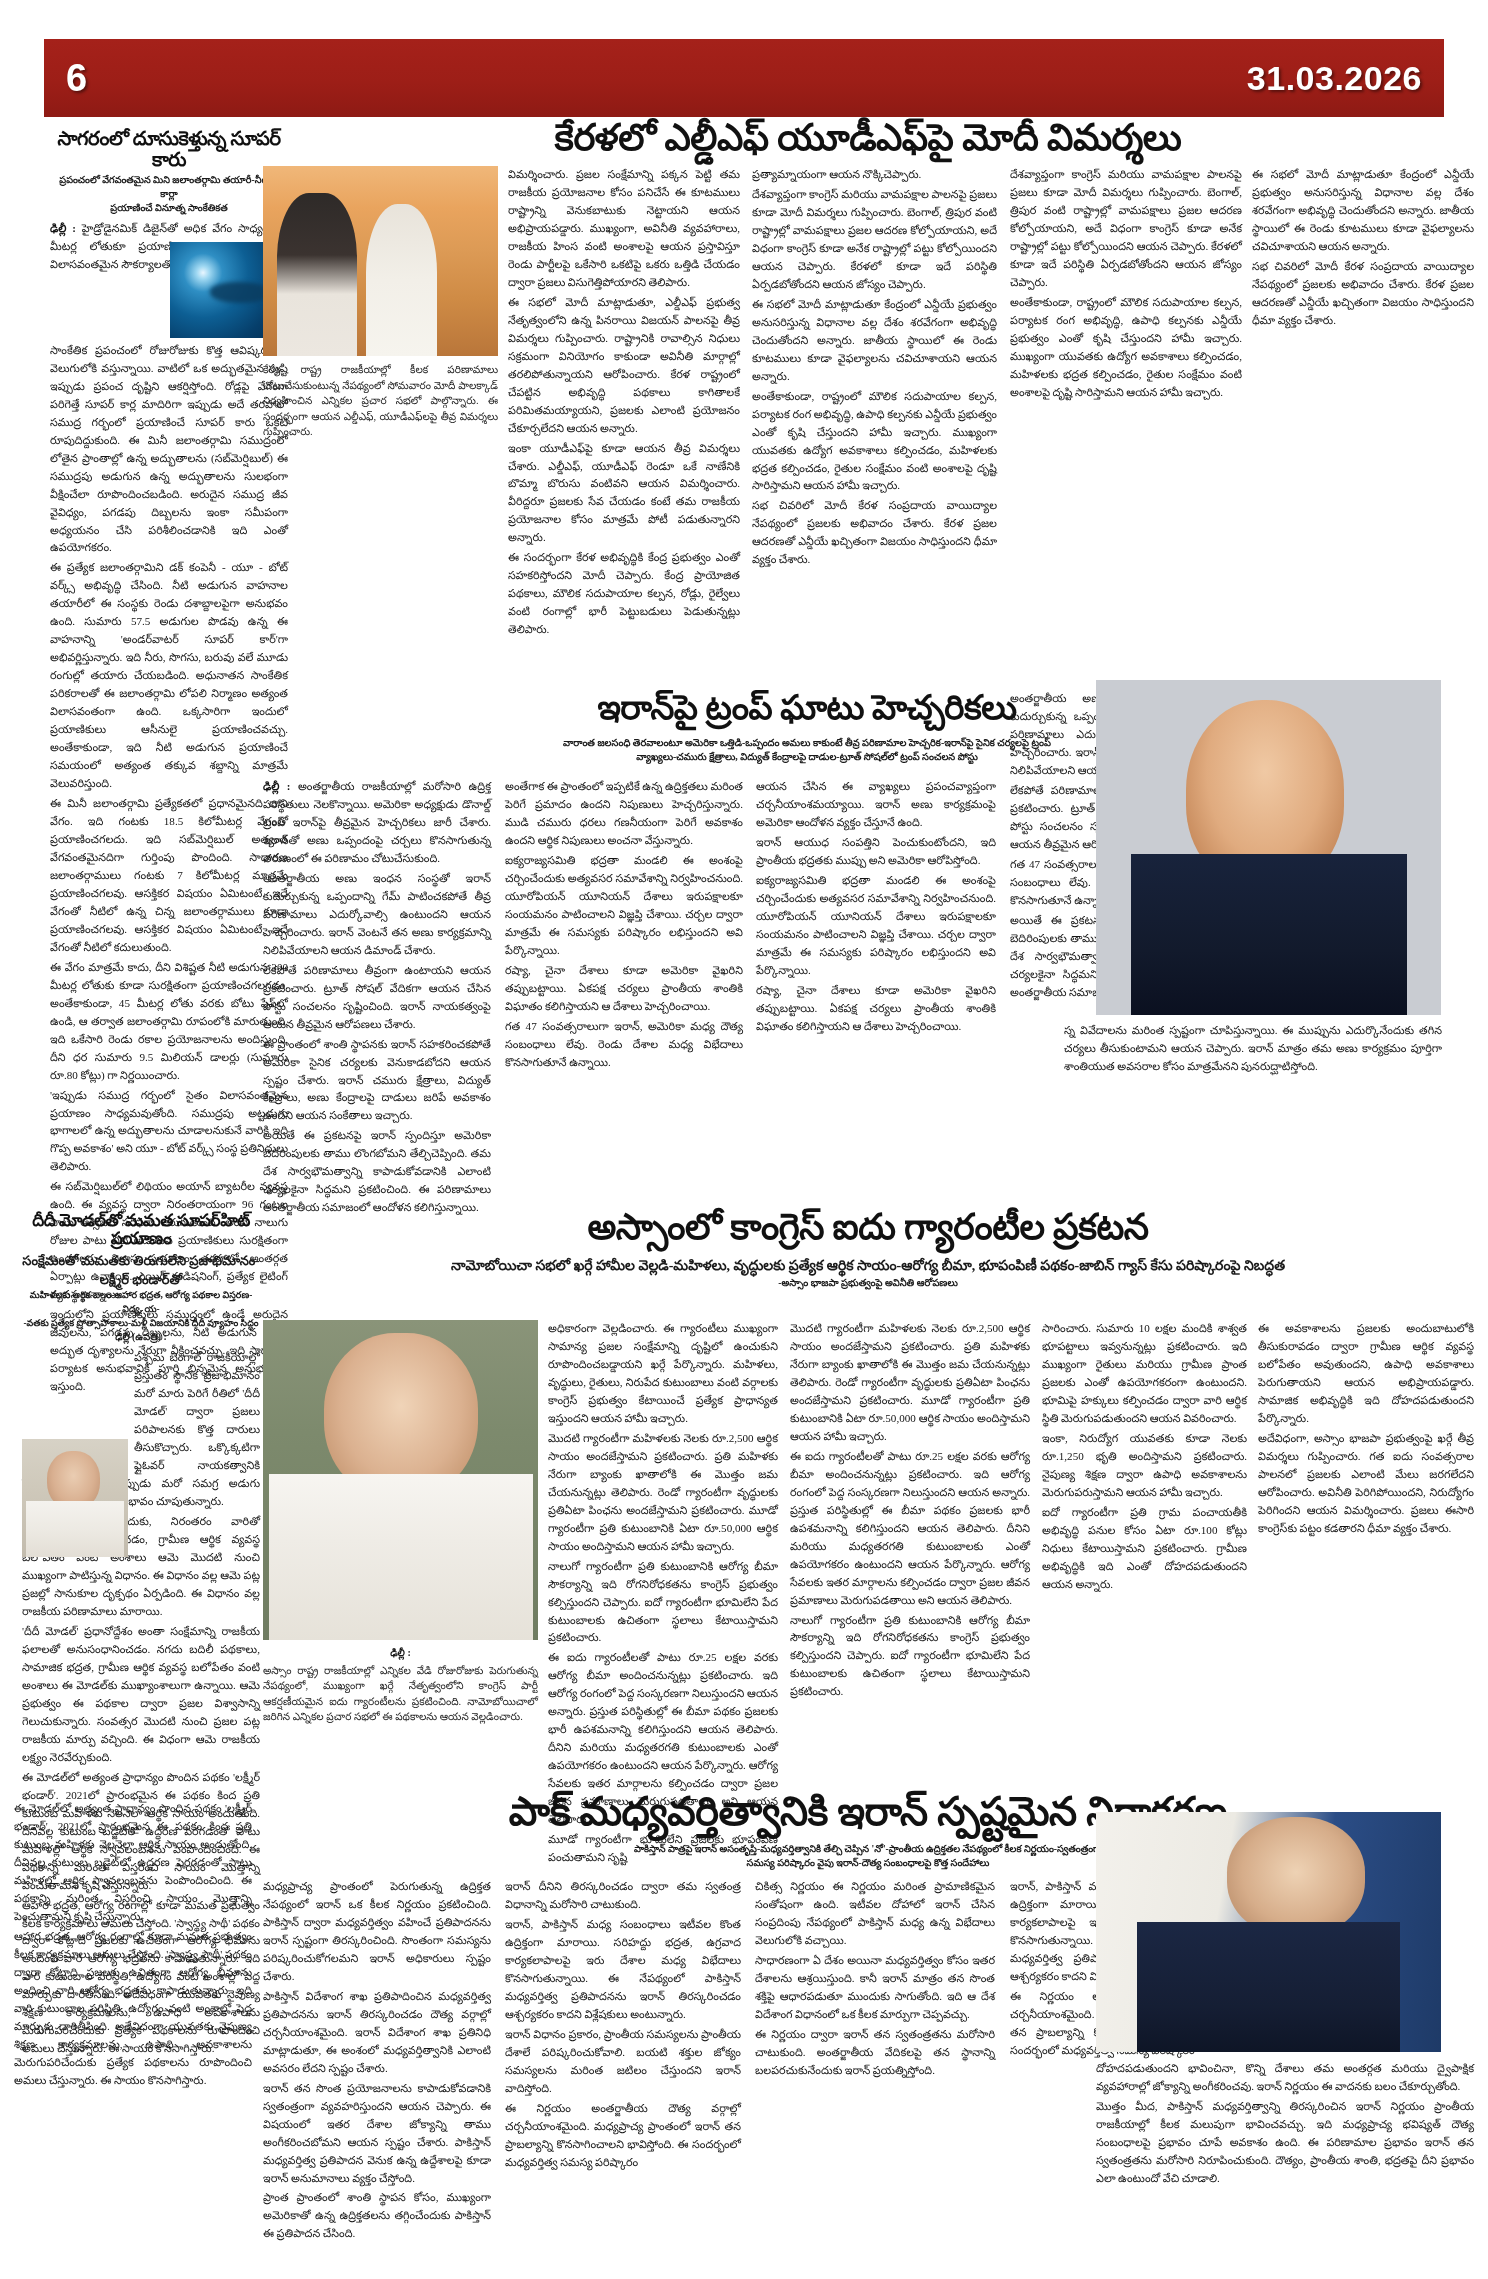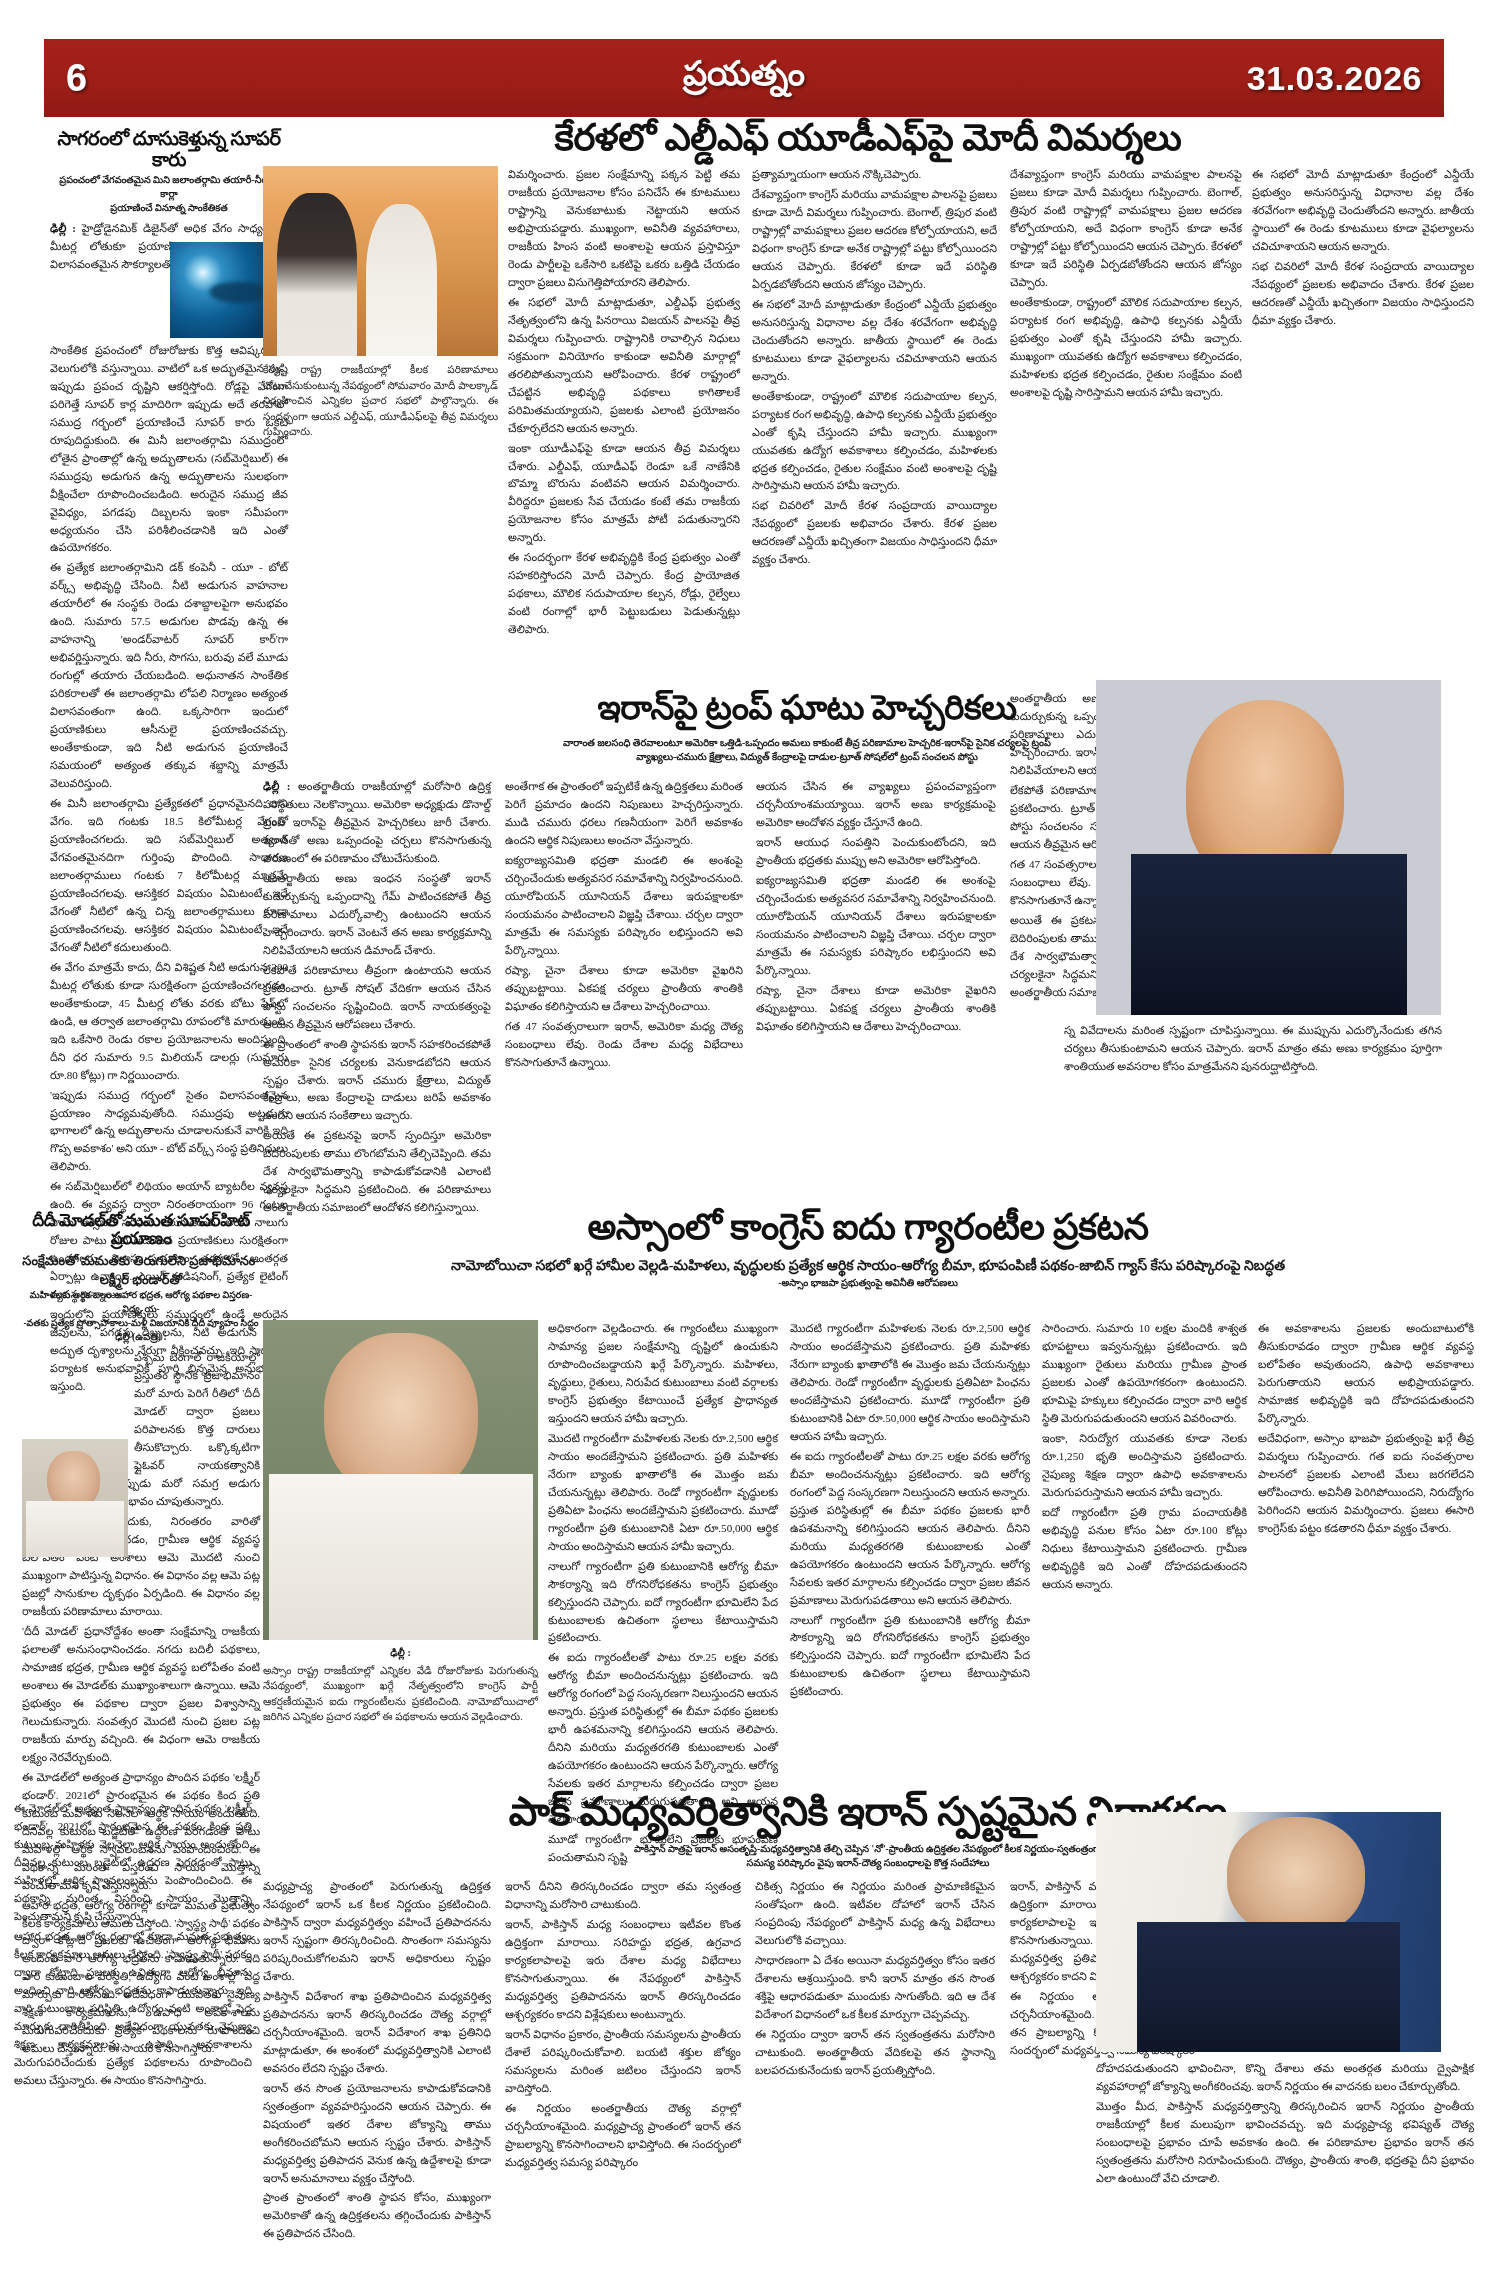--- a/index.html
+++ b/index.html
@@ -196,21 +196,20 @@
     background: linear-gradient(180deg,#1b2744 0%, #151e34 65%, #0e1526 100%);
   }
 </style>
 </head>
 <body>
 
 <div class="page">
 
   <div class="masthead">
     <div class="page-no">6</div>
-    <div class="brand tel">ప్రయత్నం</div>
     <div class="issue-date">31.03.2026</div>
   </div>
 
   <div class="blk" style="left:14px; top:128px; width:238px;margin-left:36px;">
     <div class="headline" style="font-size:19.5px;">సాగరంలో దూసుకెళ్తున్న సూపర్ కారు</div>
     <div class="kicker" style="margin-top:3px; font-size:9.6px;">ప్రపంచంలో వేగవంతమైన మిని జలాంతర్గామి తయారీ-నీటిలో కార్లా</div>
     <div class="kicker" style="font-size:9.6px;">ప్రయాణించే వినూత్న సాంకేతికత</div>
 
     <div style="margin-top:5px; position:relative; min-height:118px;">
       <div class="photo ph-sub" style="right:0; top:22px; width:118px; height:96px;">

